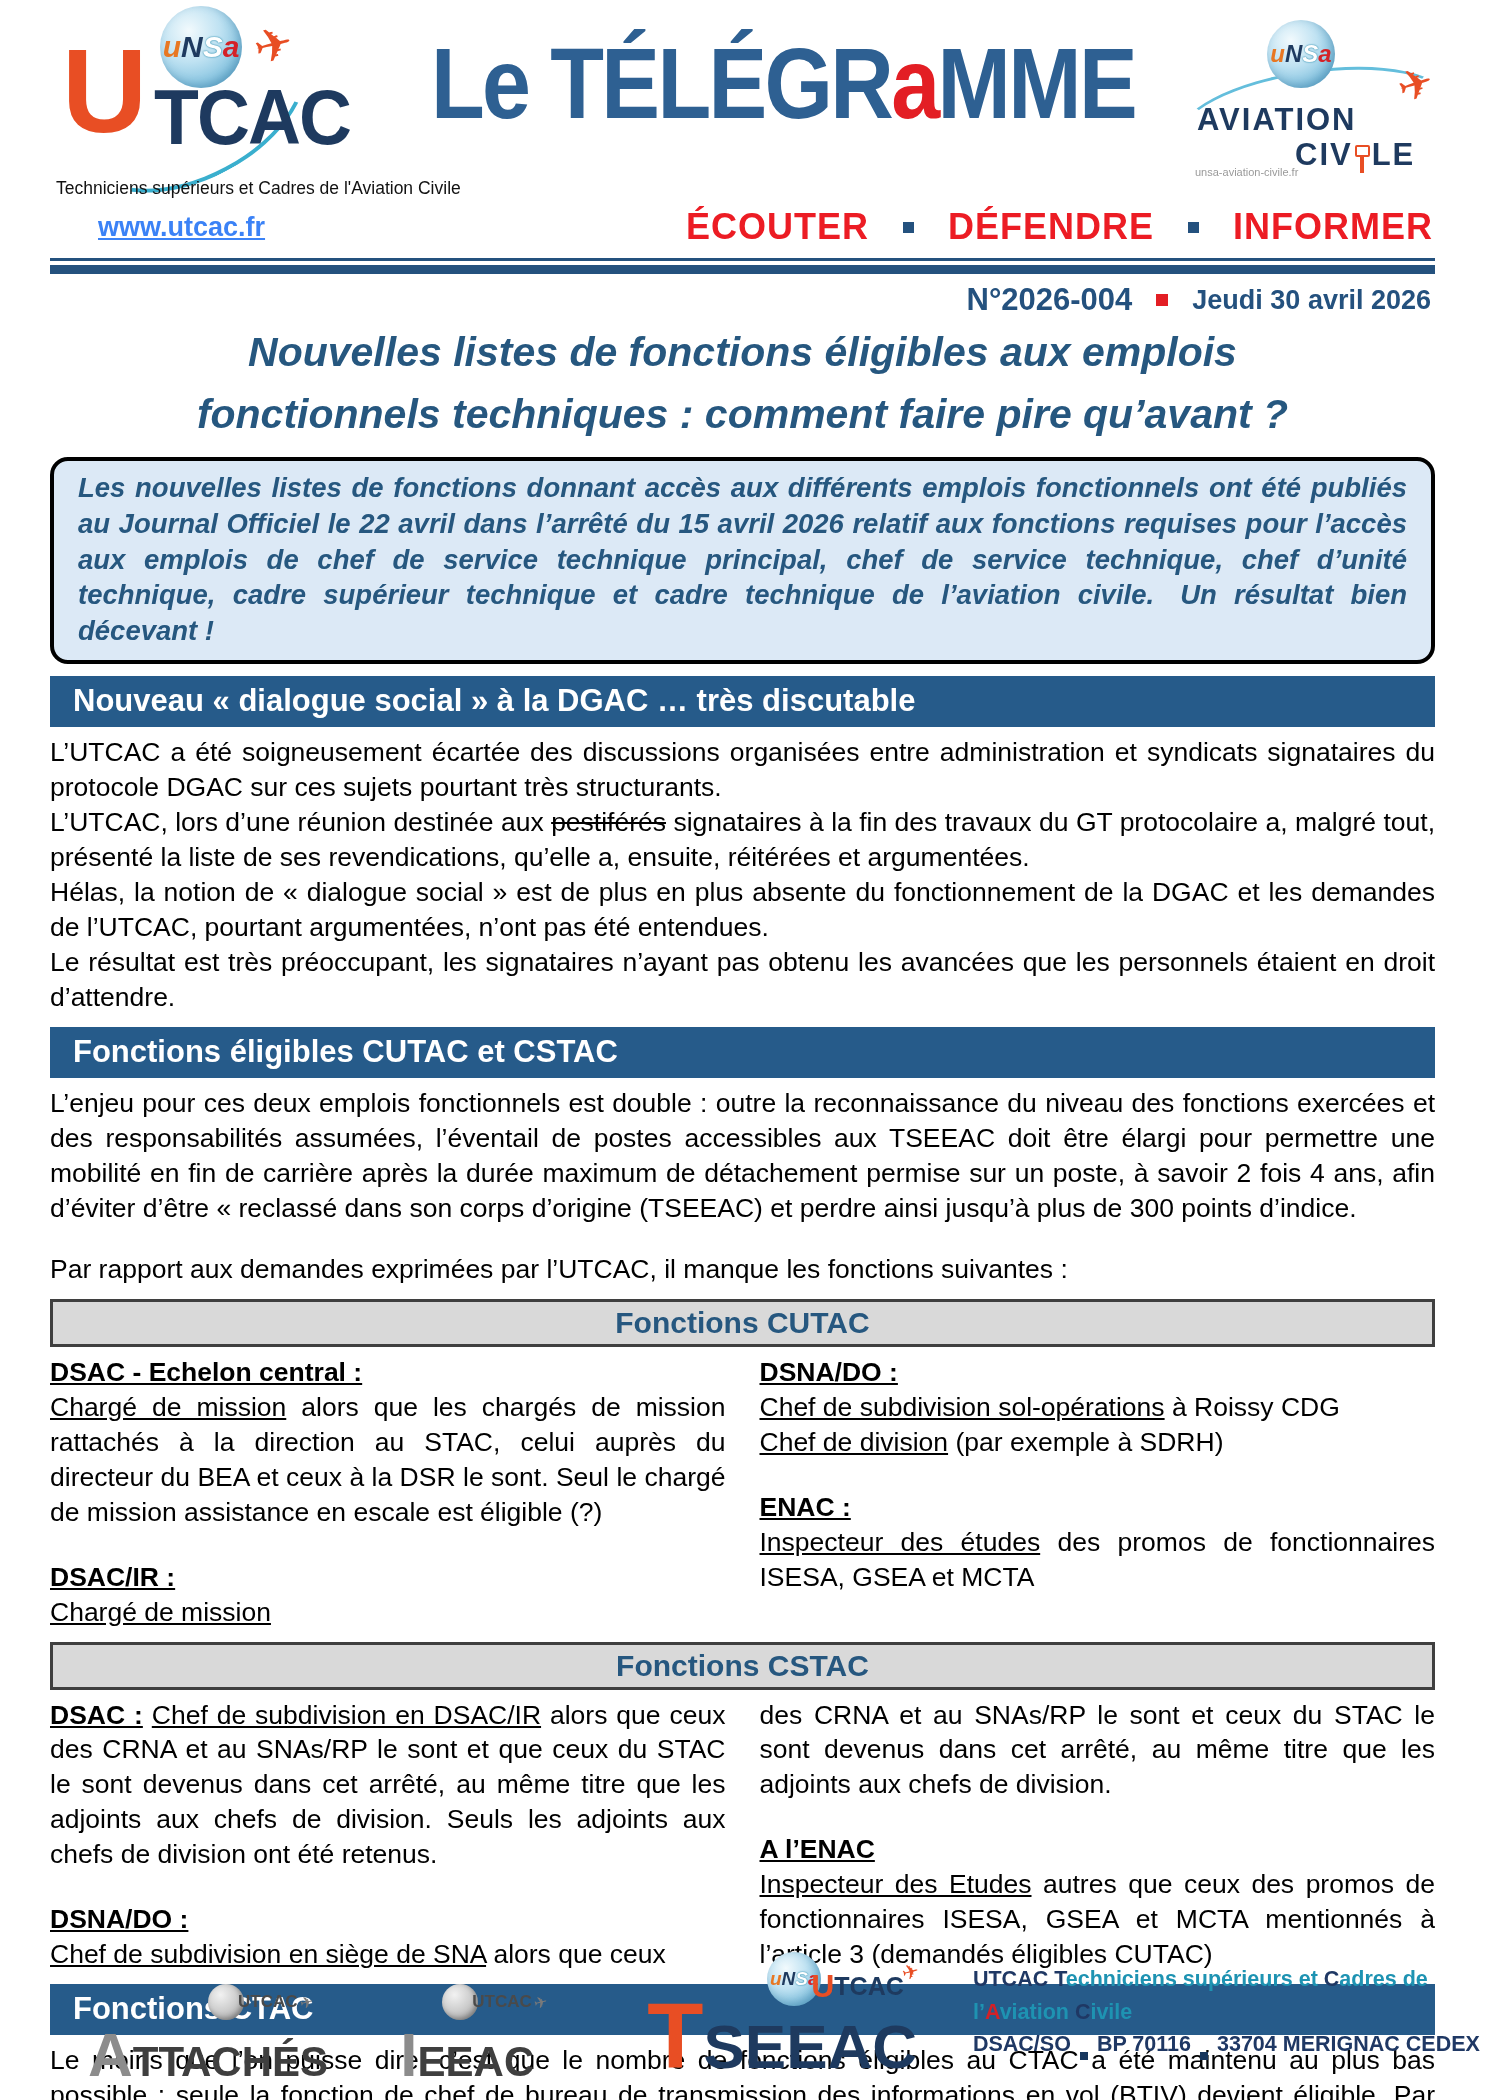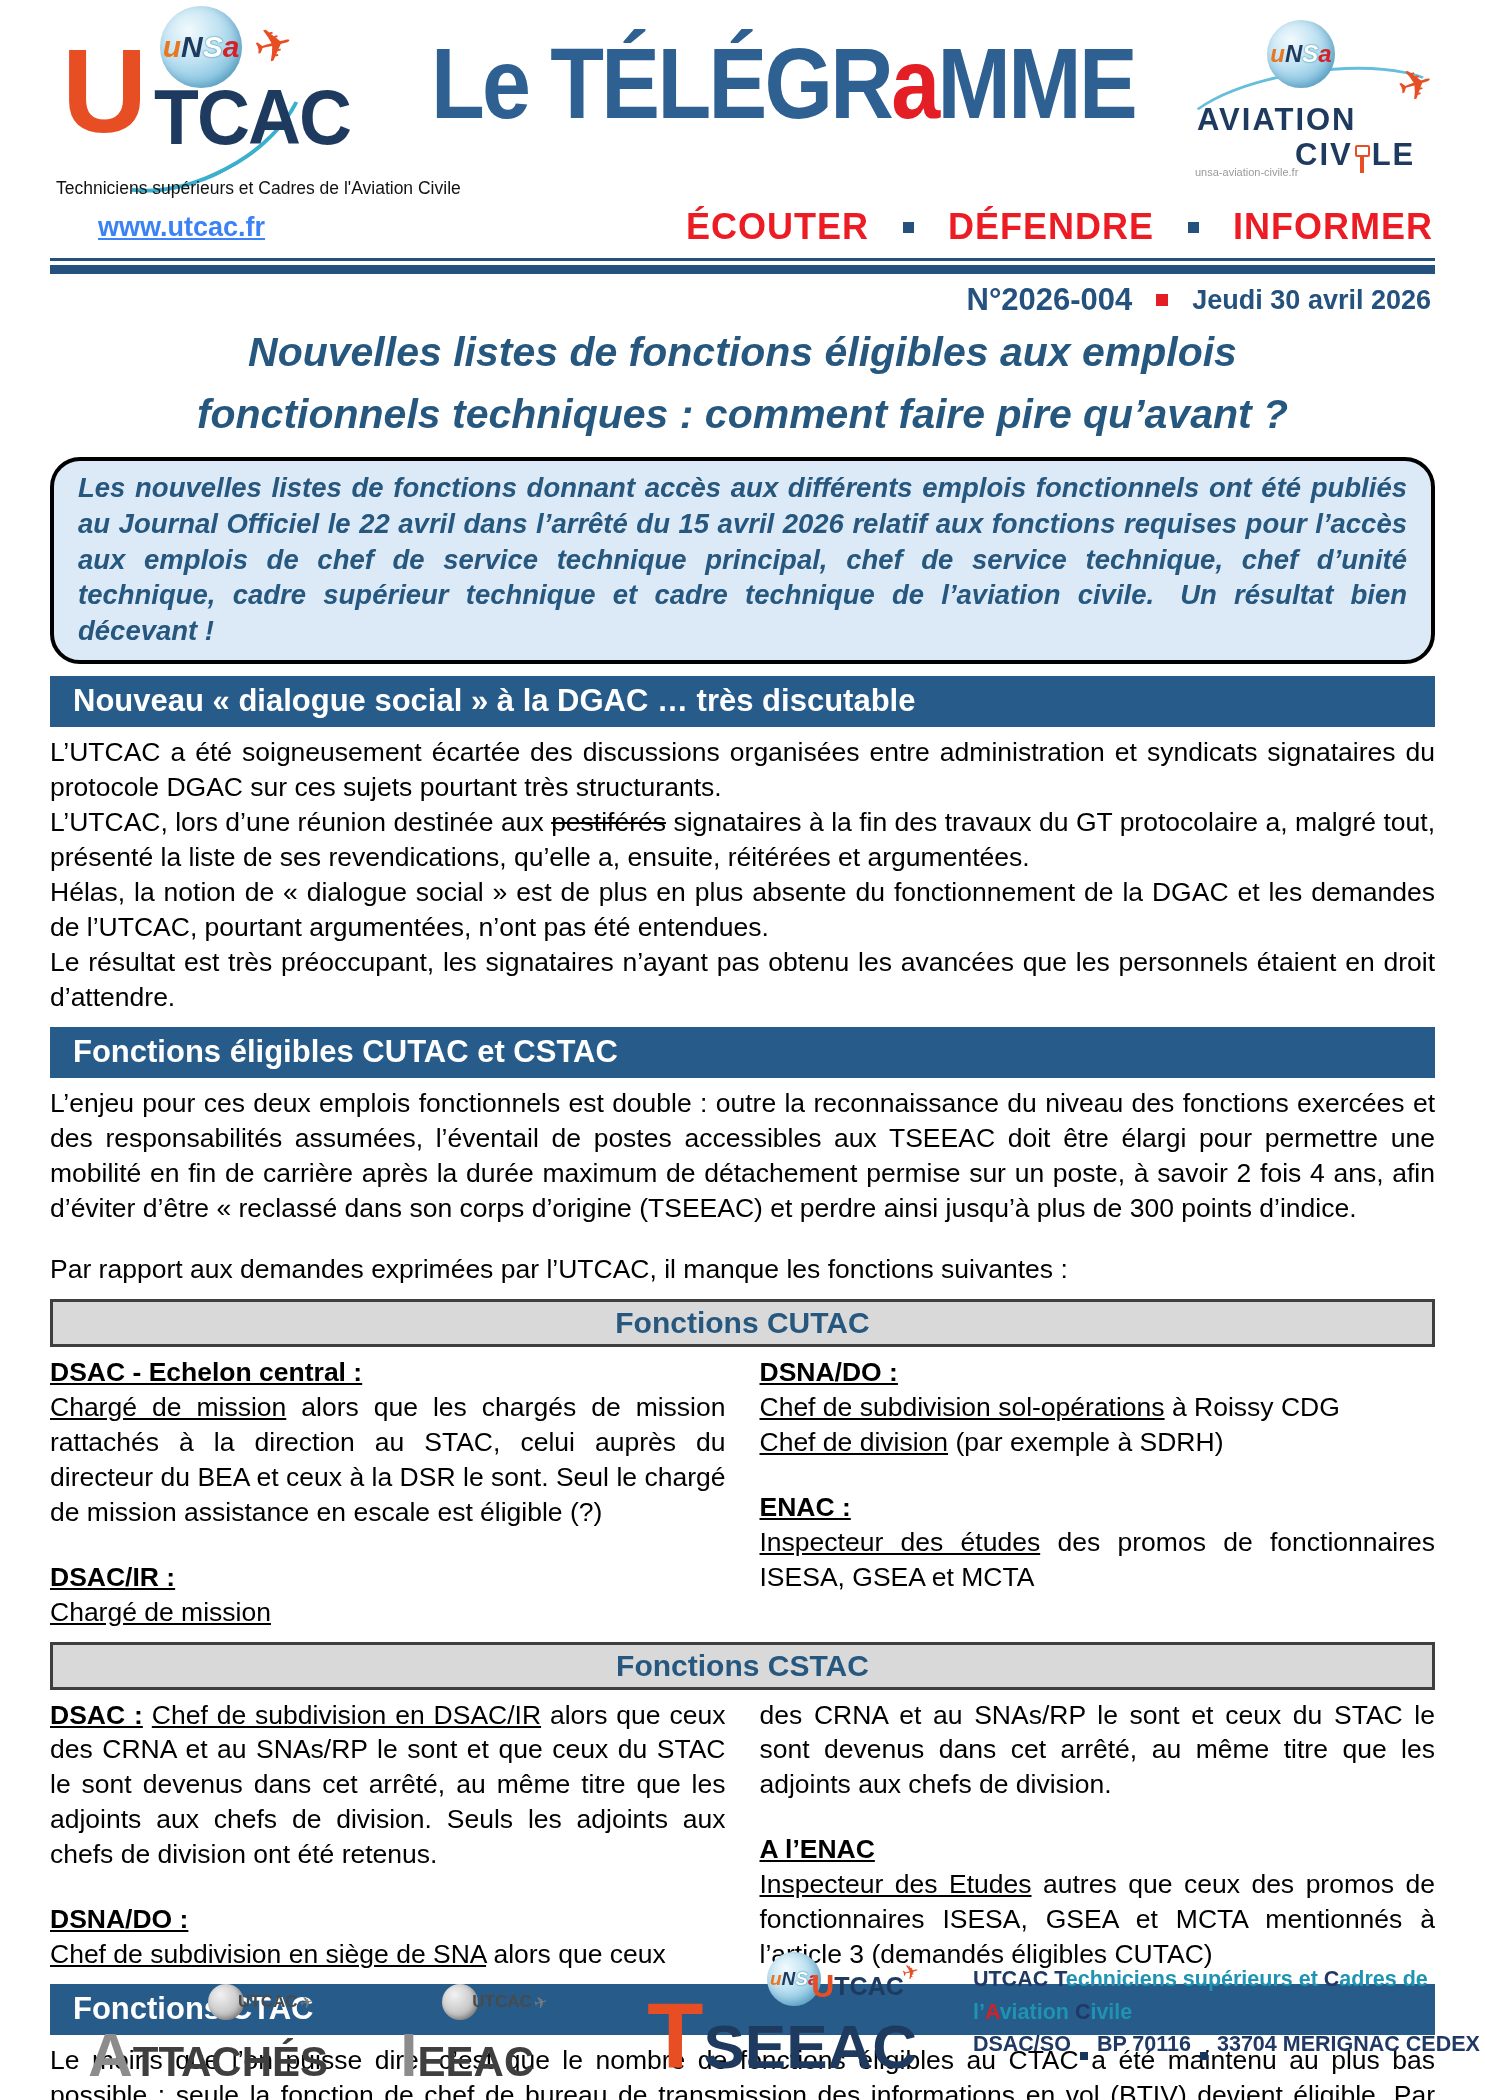--- a/index.html
+++ b/index.html
@@ -53,21 +53,21 @@
   .rule .gap{height:4px;}
   .rule .thick{height:9px;background:#24517E;}
   .issue{display:flex;justify-content:flex-end;align-items:center;gap:24px;margin:8px 4px 0 0;color:#24517E;font-weight:800;}
   .issue .num{font-size:31px;}
   .issue .date{font-size:27px;}
 
   
   .headline{text-align:center;font-style:italic;font-weight:800;color:#26577F;font-size:41px;line-height:1.5;margin-top:4px;}
 
   
-  .intro-box{margin-top:12px;border:4px solid #000;border-radius:30px;background:#DCE9F6;padding:9px 24px 11px;color:#26577F;font-style:italic;font-weight:bold;font-size:27.5px;line-height:1.3;text-align:justify;}
+  .intro-box{margin-top:12px;border:4px solid #000;border-radius:18px;background:#DCE9F6;padding:9px 24px 11px;color:#26577F;font-style:italic;font-weight:bold;font-size:27.5px;line-height:1.3;text-align:justify;}
   .intro-box .exclaim{padding-left:26px;}
 
   
   .section-bar{background:#265B8A;color:#fff;font-weight:800;font-size:31px;line-height:1.2;padding:6px 23px 8px;margin:12px 0 8px;}
   p.body{font-size:26.5px;line-height:1.32;text-align:justify;margin:0;}
   .strike{text-decoration:line-through;}
   p.lead{font-size:26.5px;line-height:1.32;margin:26px 0 0;}
 
   .bar-gray{background:#D9D9D9;border:3px solid #3F3F3F;color:#26577F;text-align:center;font-weight:800;font-size:30px;padding:4px 0;margin:12px 0 8px;}
   .cols{display:flex;gap:34px;}

